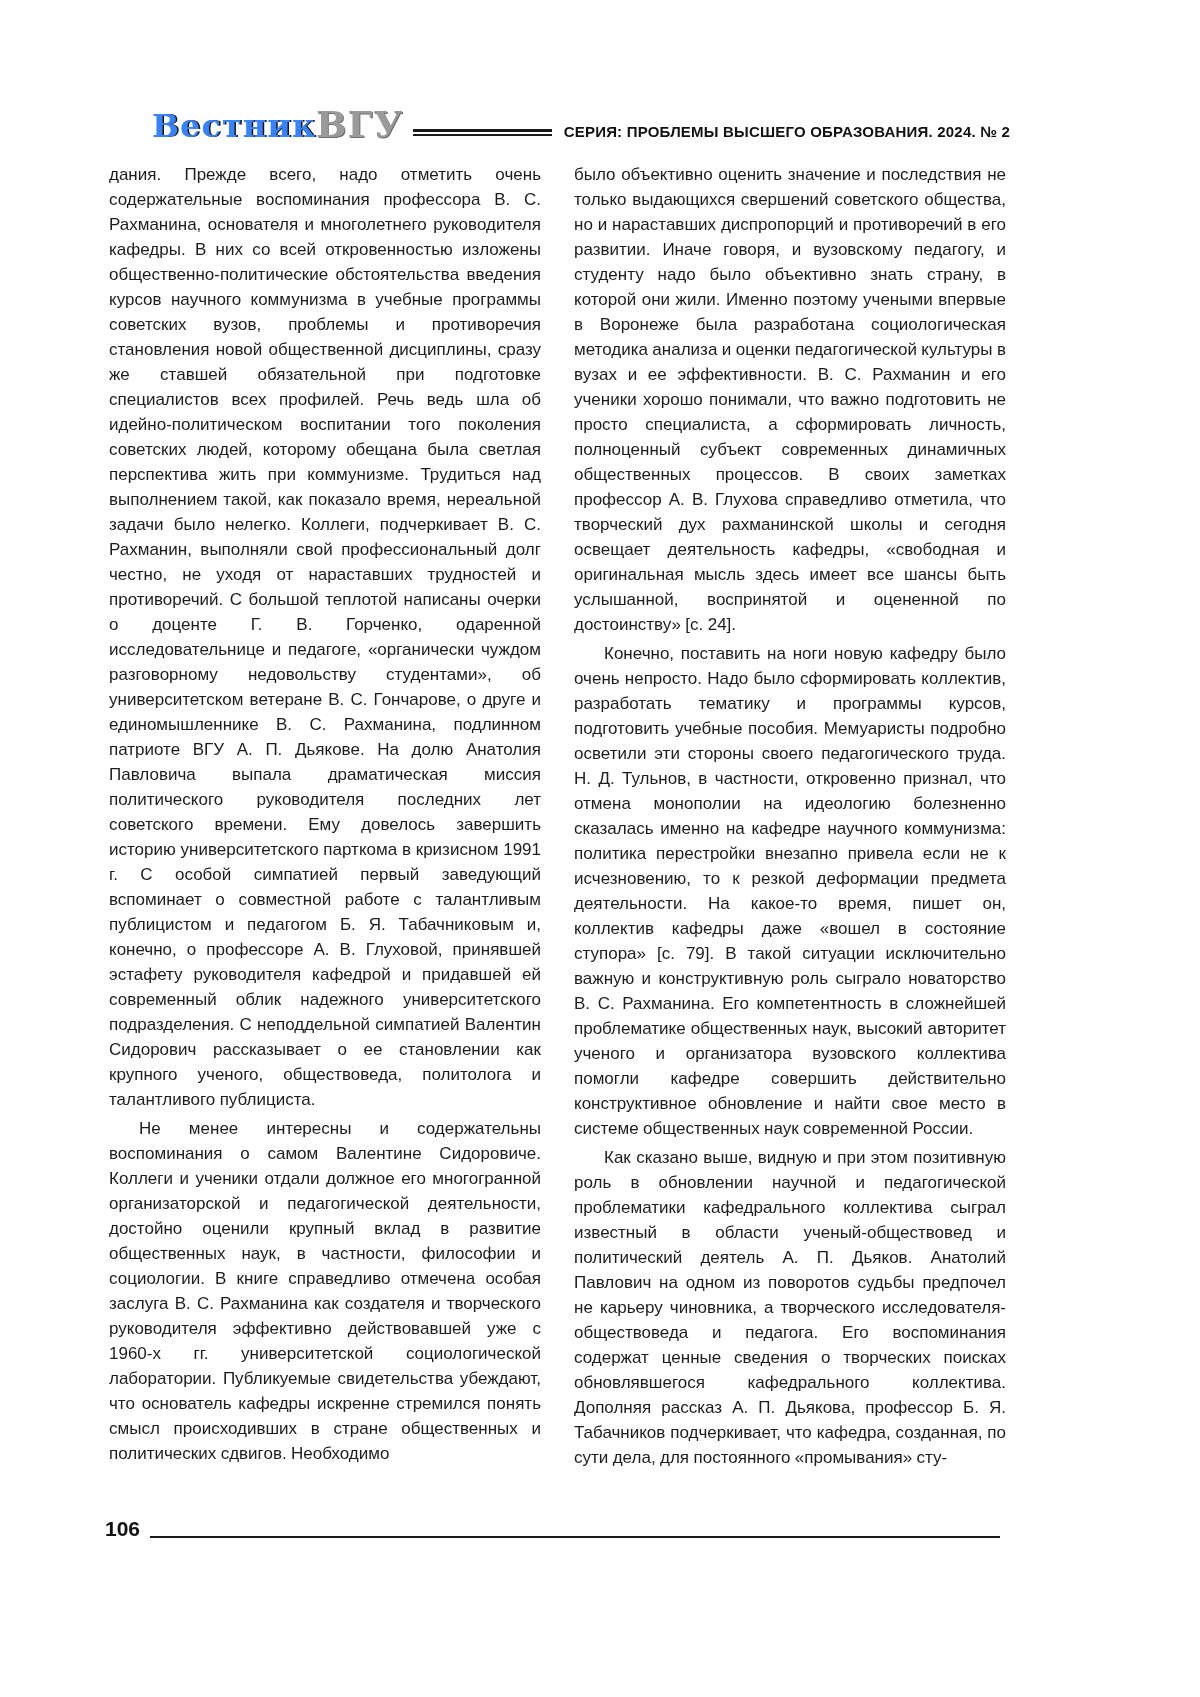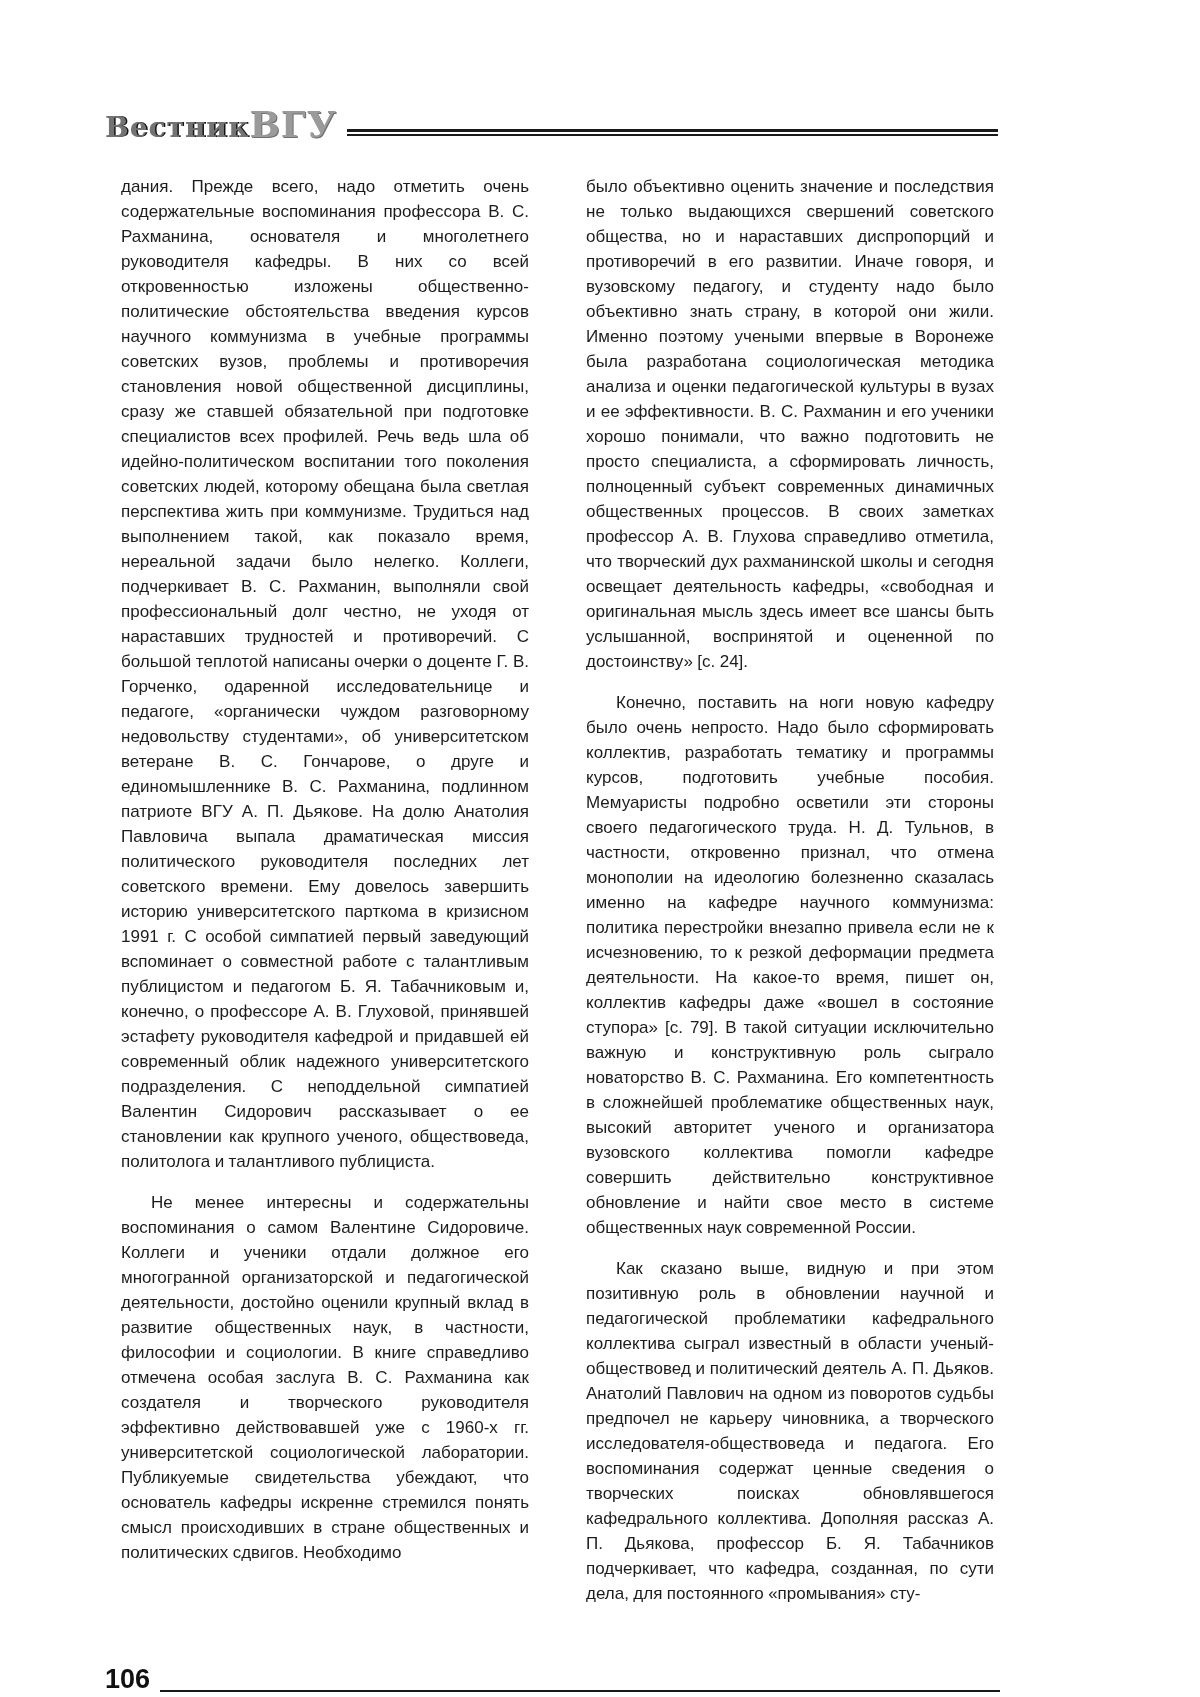--- a/index.html
+++ b/index.html
@@ -26,23 +26,24 @@
     height: 44px;
   }
   .logo {
     font-family: "DejaVu Serif", serif;
     font-weight: bold;
     white-space: nowrap;
     line-height: 1;
     letter-spacing: 1px;
   }
   .logo-main {
-    font-size: 28px;
-    color: #737373;
+    font-size: 32px;
+    color: #3b82f6;
     text-shadow: 1.5px 0 0 #141414;
+    margin-left: 47px;
   }
   .logo-accent {
     font-size: 36px;
     color: #9a9a9a;
     text-shadow: 1px 1px 0 #6f6f6f;
   }
   .header-rule {
     flex: 1 1 auto;
     height: 7px;
     border-top: 3px solid #1a1a1a;
@@ -68,34 +69,34 @@
     width: 440px;
     font-size: 17px;
     line-height: 25px;
     text-align: justify;
     hyphens: auto;
     -webkit-hyphens: auto;
     word-spacing: -0.3px;
   }
   .col p {
     text-indent: 30px;
-    margin: 16px;
+    margin: 4px;
   }
   .col p.cont {
     text-indent: 0;
   }
 
   
   .page-footer {
     display: flex;
     align-items: flex-end;
     margin-top: 44px;
   }
   .page-number {
-    font-size: 27px;
+    font-size: 21px;
     font-weight: bold;
     line-height: 1;
     color: #111;
   }
   .footer-rule {
     flex: 1 1 auto;
     border-bottom: 2px solid #1a1a1a;
     margin-left: 10px;
     margin-bottom: 1px;
     margin-right: 10px;
@@ -104,20 +105,21 @@
 </head>
 <body>
 
 <div class="page">
 
   <header class="page-header">
     <div class="logo">
       <span class="logo-main">Вестник</span><span class="logo-accent">ВГУ</span>
     </div>
     <div class="header-rule"></div>
+    <div class="series-title">СЕРИЯ: ПРОБЛЕМЫ ВЫСШЕГО ОБРАЗОВАНИЯ. 2024. № 2</div>
   </header>
 
   <main class="columns">
     <div class="col">
       <p class="cont">дания. Прежде всего, надо отметить очень содержательные воспоминания профессора В. С. Рахманина, основателя и многолетнего руководителя кафедры. В них со всей откровенностью изложены общественно-политические обстоятельства введения курсов научного коммунизма в учебные программы советских вузов, проблемы и противоречия становления новой общественной дисциплины, сразу же ставшей обязательной при подготовке специалистов всех профилей. Речь ведь шла об идейно-политическом воспитании того поколения советских людей, которому обещана была светлая перспектива жить при коммунизме. Трудиться над выполнением такой, как показало время, нереальной задачи было нелегко. Коллеги, подчеркивает В. С. Рахманин, выполняли свой профессиональный долг честно, не уходя от нараставших трудностей и противоречий. С большой теплотой написаны очерки о доценте Г. В. Горченко, одаренной исследовательнице и педагоге, «органически чуждом разговорному недовольству студентами», об университетском ветеране В. С. Гончарове, о друге и единомышленнике В. С. Рахманина, подлинном патриоте ВГУ А. П. Дьякове. На долю Анатолия Павловича выпала драматическая миссия политического руководителя последних лет советского времени. Ему довелось завершить историю университетского парткома в кризисном 1991 г. С особой симпатией первый заведующий вспоминает о совместной работе с талантливым публицистом и педагогом Б. Я. Табачниковым и, конечно, о профессоре А. В. Глуховой, принявшей эстафету руководителя кафедрой и придавшей ей современный облик надежного университетского подразделения. С неподдельной симпатией Валентин Сидорович рассказывает о ее становлении как крупного ученого, обществоведа, политолога и талантливого публициста.</p>
       <p>Не менее интересны и содержательны воспоминания о самом Валентине Сидоровиче. Коллеги и ученики отдали должное его многогранной организаторской и педагогической деятельности, достойно оценили крупный вклад в развитие общественных наук, в частности, философии и социологии. В книге справедливо отмечена особая заслуга В. С. Рахманина как создателя и творческого руководителя эффективно действовавшей уже с 1960-х гг. университетской социологической лаборатории. Публикуемые свидетельства убеждают, что основатель кафедры искренне стремился понять смысл происходивших в стране общественных и политических сдвигов. Необходимо</p>
     </div>
     <div class="col">
       <p class="cont">было объективно оценить значение и последствия не только выдающихся свершений советского общества, но и нараставших диспропорций и противоречий в его развитии. Иначе говоря, и вузовскому педагогу, и студенту надо было объективно знать страну, в которой они жили. Именно поэтому учеными впервые в Воронеже была разработана социологическая методика анализа и оценки педагогической культуры в вузах и ее эффективности. В. С. Рахманин и его ученики хорошо понимали, что важно подготовить не просто специалиста, а сформировать личность, полноценный субъект современных динамичных общественных процессов. В своих заметках профессор А. В. Глухова справедливо отметила, что творческий дух рахманинской школы и сегодня освещает деятельность кафедры, «свободная и оригинальная мысль здесь имеет все шансы быть услышанной, воспринятой и оцененной по достоинству» [с. 24].</p>
       <p>Конечно, поставить на ноги новую кафедру было очень непросто. Надо было сформировать коллектив, разработать тематику и программы курсов, подготовить учебные пособия. Мемуаристы подробно осветили эти стороны своего педагогического труда. Н. Д. Тульнов, в частности, откровенно признал, что отмена монополии на идеологию болезненно сказалась именно на кафедре научного коммунизма: политика перестройки внезапно привела если не к исчезновению, то к резкой деформации предмета деятельности. На какое-то время, пишет он, коллектив кафедры даже «вошел в состояние ступора» [с. 79]. В такой ситуации исключительно важную и конструктивную роль сыграло новаторство В. С. Рахманина. Его компетентность в сложнейшей проблематике общественных наук, высокий авторитет ученого и организатора вузовского коллектива помогли кафедре совершить действительно конструктивное обновление и найти свое место в системе общественных наук современной России.</p>

